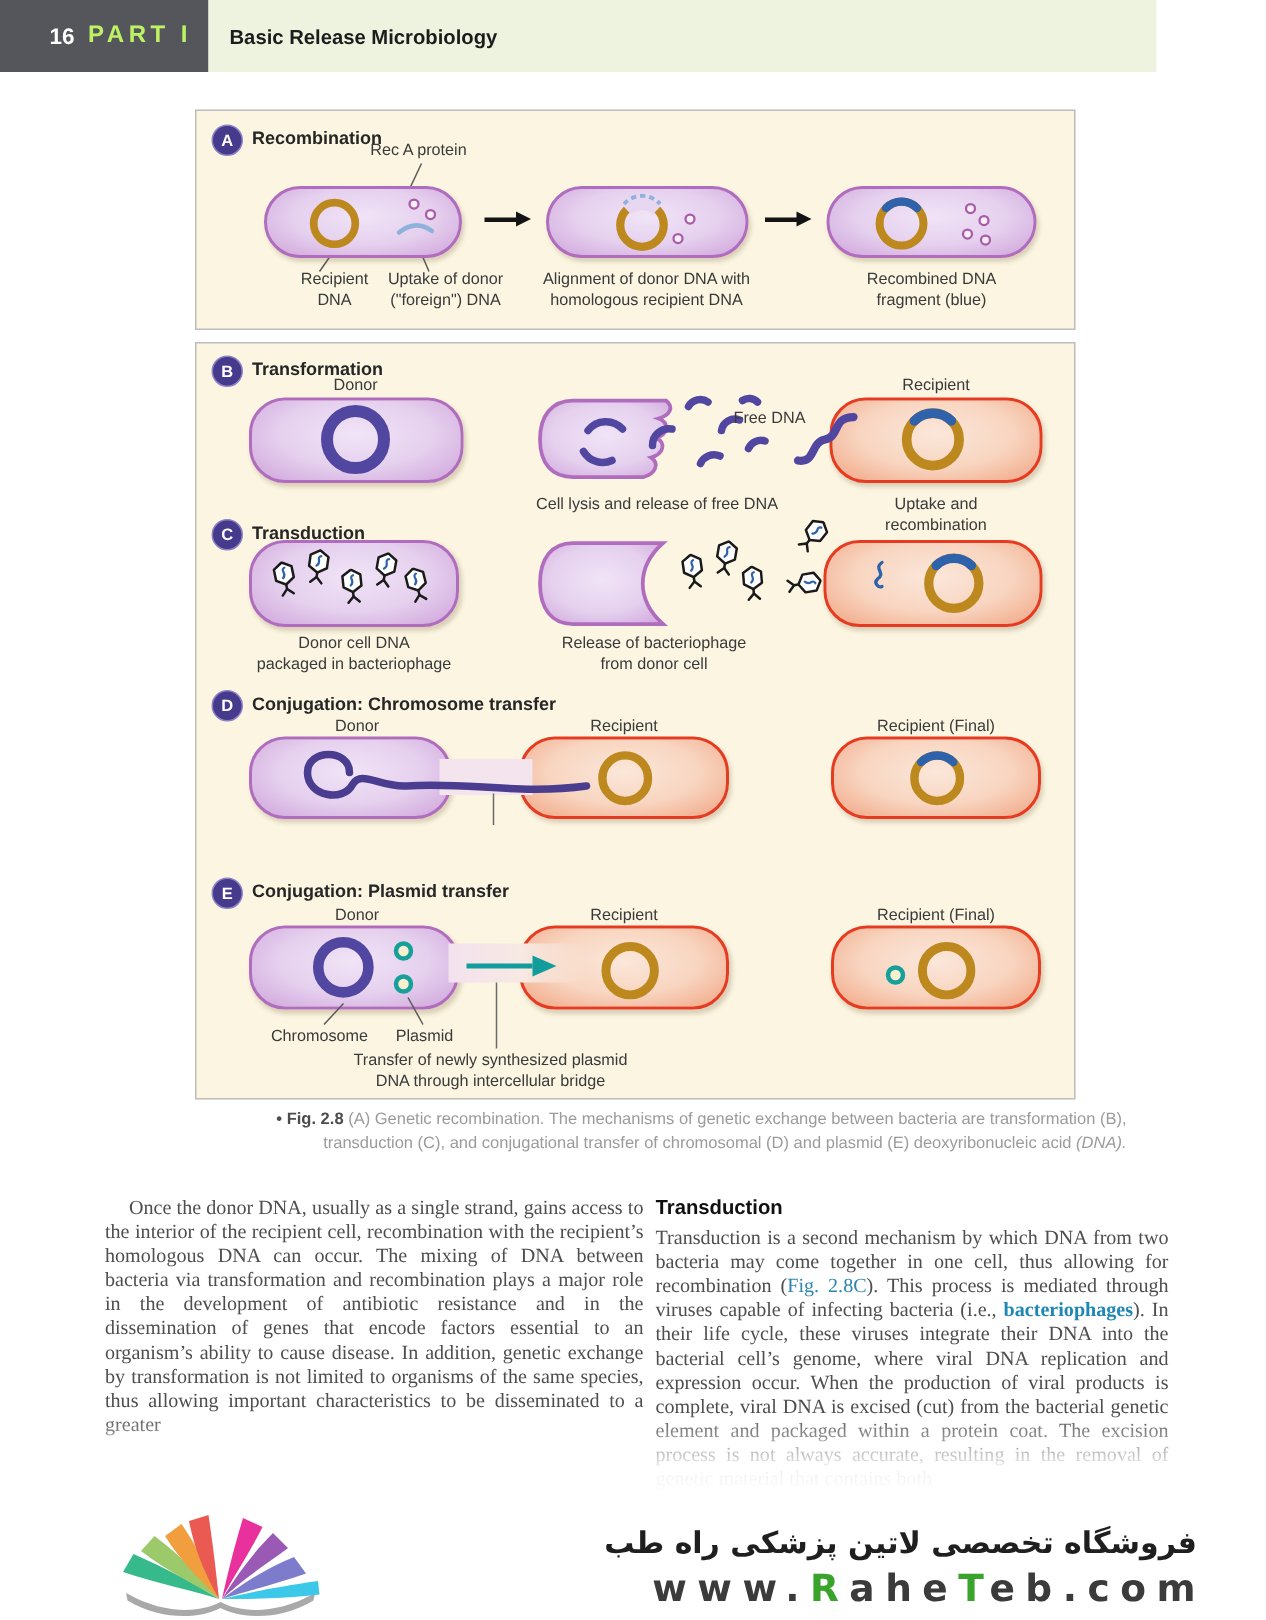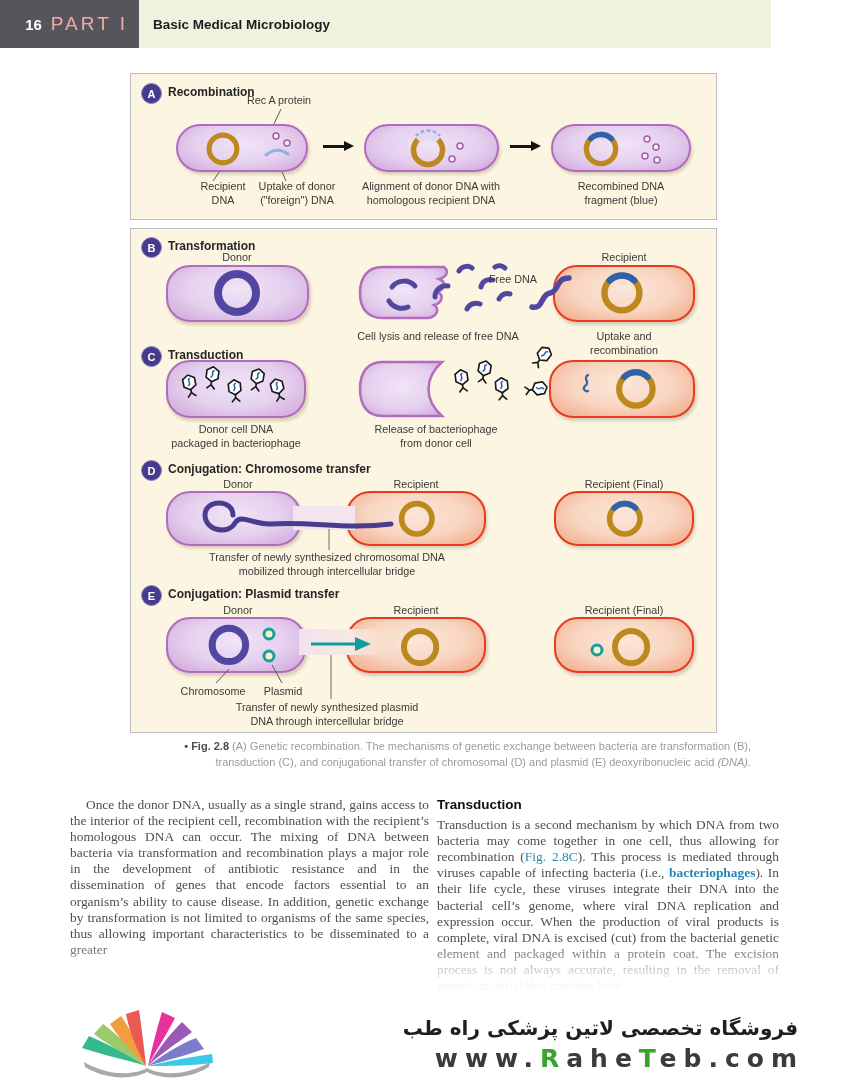--- a/index.html
+++ b/index.html
@@ -1,21 +1,21 @@
 <!DOCTYPE html>
 <html><head>
 <meta charset="utf-8">
 <style>
   html,body{margin:0;padding:0;}
   body{width:844px;height:1080px;position:relative;background:#fff;font-family:"Liberation Sans",sans-serif;overflow:hidden;}
   .abs{position:absolute;}
   
   .hdr-dark{position:absolute;left:0;top:0;width:139px;height:48px;background:#54565b;display:flex;align-items:center;justify-content:flex-end;padding-right:11px;box-sizing:border-box;gap:9px;}
   .hdr-num{color:#fff;font-weight:bold;font-size:15px;}
-  .hdr-part{color:#fca5a5;font-size:19px;letter-spacing:3px;}
+  .hdr-part{color:#bef264;font-size:16px;letter-spacing:3px;font-weight:bold;}
   .hdr-band{position:absolute;left:139px;top:0;width:632px;height:48px;background:#eef3e0;display:flex;align-items:center;padding-left:14px;box-sizing:border-box;}
   .hdr-title{font-size:13.5px;font-weight:bold;color:#1c1c1c;}
   
   .figbox{position:absolute;background:#fbf5e1;border:1px solid #bdbdbd;}
   .badge{position:absolute;width:19px;height:19px;border-radius:50%;background:#453a8c;color:#fff;font-size:11px;font-weight:bold;display:flex;align-items:center;justify-content:center;border:1.5px solid #8d82c4;box-sizing:content-box;}
   .ptitle{position:absolute;font-size:12px;font-weight:bold;color:#262626;white-space:nowrap;}
   .flabel{position:absolute;font-size:10.8px;color:#3a3a3a;text-align:center;transform:translateX(-50%);white-space:pre-line;line-height:13.5px;}
   .cell{position:absolute;box-sizing:border-box;border-radius:24px;box-shadow:1.5px 2.5px 3px rgba(120,90,60,.25);}
   .cell.purple{border:2.5px solid #b06cbd;background:radial-gradient(ellipse at 50% 42%,#f1e4f7 0%,#e5d0ee 52%,#cfa3da 100%);}
   .cell.red{border:2.5px solid #e63b20;background:radial-gradient(ellipse at 50% 42%,#fbe7da 0%,#f8d5c0 52%,#f1a584 100%);}
@@ -77,21 +77,21 @@
       <path d="M7,30 L12,25 L17,30" stroke="#1a1a1a" stroke-width="2.2" fill="none" stroke-linecap="round"></path>
     </g>
   </defs>
 </svg>
 
 <div class="hdr-dark">
   <span class="hdr-num">16</span>
   <span class="hdr-part">PART I</span>
 </div>
 <div class="hdr-band">
-  <span class="hdr-title">Basic Medical Microbiology</span>
+  <span class="hdr-title">Basic Release Microbiology</span>
 </div>
 
 <div class="figbox" id="boxA" style="left:130px;top:73px;width:585px;height:145px;">
   <div class="badge" style="left:10px;top:9px;">A</div>
   <div class="ptitle" style="left:37px;top:11px;text-align:right;">Recombination</div>
   <div class="flabel" style="left:148px;top:20px;">Rec A protein</div>
 
   <svg class="abs" style="left:0;top:0;" width="585" height="145">
     <line class="ptr" x1="150" y1="35" x2="142" y2="52"></line>
     <line class="ptr" x1="89" y1="97" x2="82" y2="107"></line>
@@ -238,22 +238,20 @@
   <svg class="abs" style="left:215px;top:262px;" width="140" height="55" viewBox="0 0 140 55">
     <use href="#ringGold" transform="translate(50,7) scale(0.80)"></use>
   </svg>
   <svg class="abs" style="left:40px;top:262px;" width="230" height="55" viewBox="0 0 230 55">
     <path d="M62,24 C62,8 34,8 34,24 C34,40 58,44 64,32 C70,22 82,34 100,33 C140,30 175,39 220,33" stroke="#4a3d8f" stroke-width="5" fill="none" stroke-linecap="round"></path>
   </svg>
   <div class="cell red" style="left:423px;top:262px;width:140px;height:55px;"></div>
   <svg class="abs" style="left:423px;top:262px;" width="140" height="55" viewBox="0 0 140 55">
     <use href="#ringGoldBlue" transform="translate(50,7) scale(0.80)"></use>
   </svg>
-  <div class="flabel" style="left:196px;top:322px;">Transfer of newly synthesized chromosomal DNA
-mobilized through intercellular bridge</div>
 
   <div class="badge" style="left:10px;top:356px;">E</div>
   <div class="ptitle" style="left:37px;top:358px;">Conjugation: Plasmid transfer</div>
   <div class="flabel" style="left:107px;top:375px;">Donor</div>
   <div class="flabel" style="left:285px;top:375px;">Recipient</div>
   <div class="flabel" style="left:493px;top:375px;">Recipient (Final)</div>
 
   <div class="cell purple" style="left:35px;top:388px;width:140px;height:56px;"></div>
   <div class="cell red" style="left:215px;top:388px;width:140px;height:56px;"></div>
   <div class="bridge" style="left:168px;top:400px;width:92px;height:26px;background:linear-gradient(to right,#f3e2ee 0%,#f7e9e2 55%,rgba(247,233,226,0) 100%);"></div>

